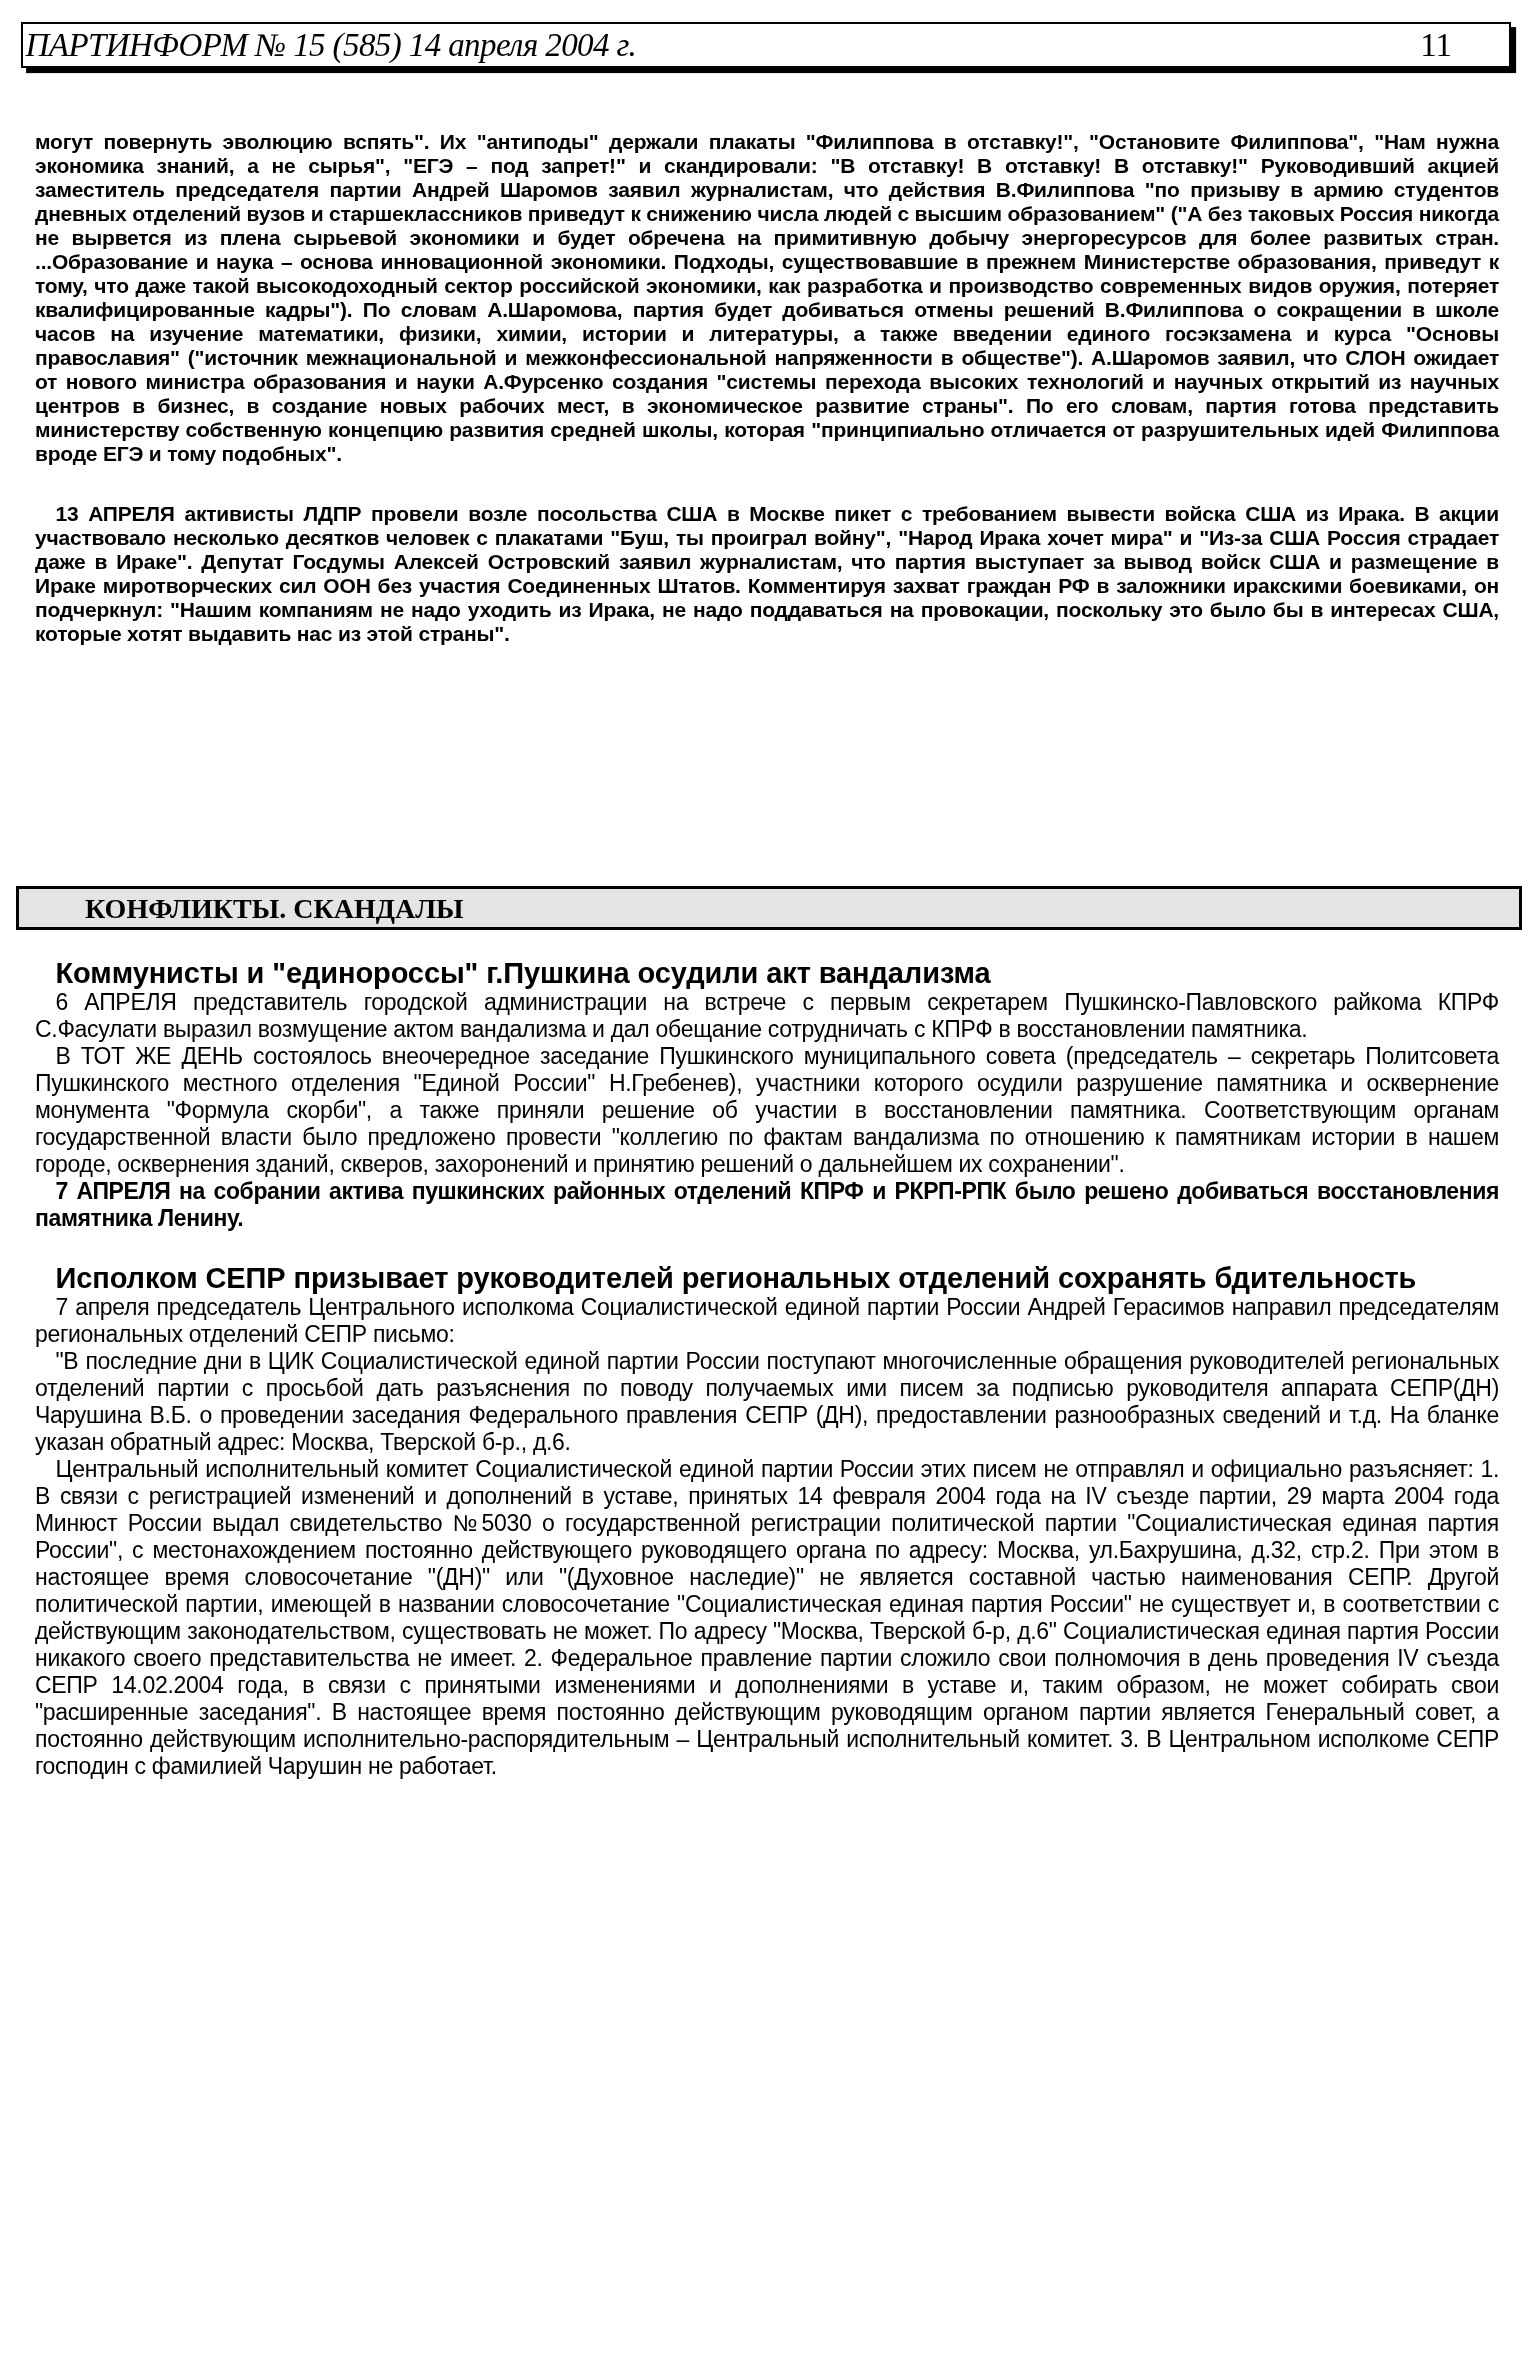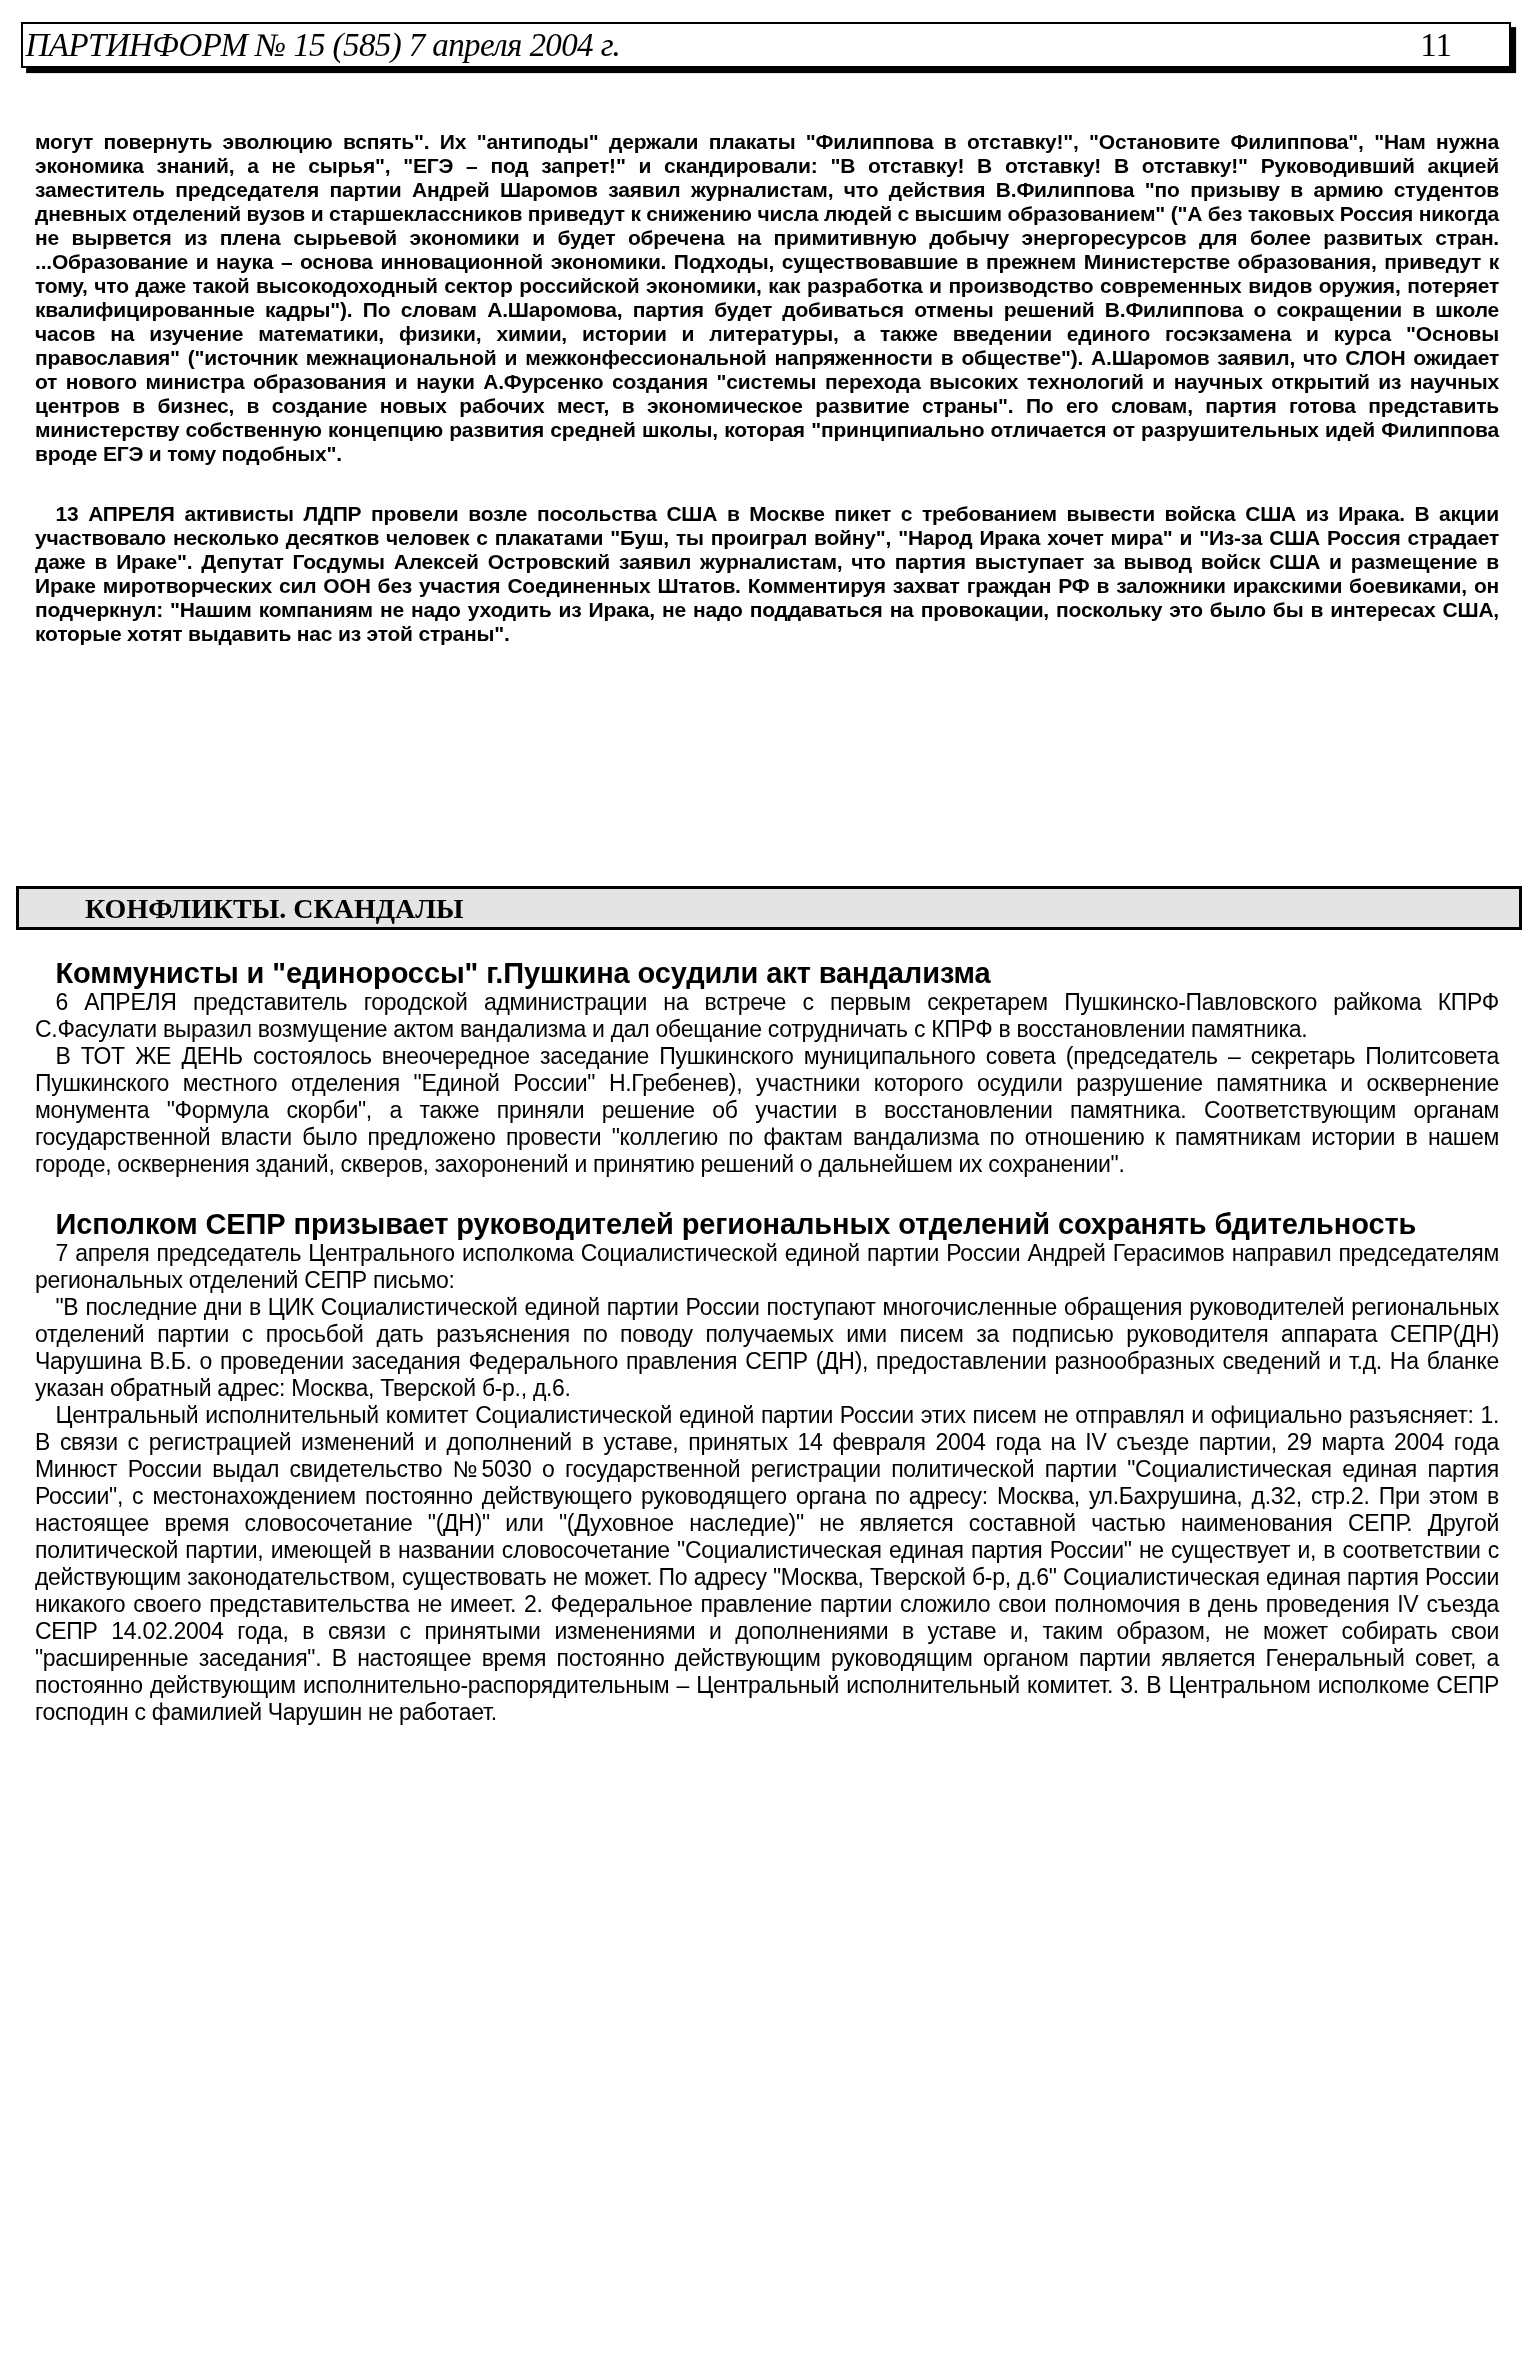--- a/index.html
+++ b/index.html
@@ -109,38 +109,39 @@
     letter-spacing: -0.3px;
   }
   .article p .lead-bold { font-weight: bold; }
   .article p.bold { font-weight: bold; letter-spacing: -0.4px; }
   .article + .article { margin-top: 31px; }
 </style>
 </head>
 <body>
 
 <div class="page-header">
-  <span class="title">ПАРТИНФОРМ № 15 (585) 7 апреля 2004 г.</span>
+  <span class="title">ПАРТИНФОРМ № 15 (585) 14 апреля 2004 г.</span>
   <span class="page-num">11</span>
 </div>
 
 <div class="column top-block">
   <p>могут повернуть эволюцию вспять". Их "антиподы" держали плакаты "Филиппова в отставку!", "Остановите Филиппова", "Нам нужна экономика знаний, а не сырья", "ЕГЭ – под запрет!" и скандировали: "В отставку! В отставку! В отставку!" Руководивший акцией заместитель председателя партии Андрей Шаромов заявил журналистам, что действия В.Филиппова "по призыву в армию студентов дневных отделений вузов и старшеклассников приведут к снижению числа людей с высшим образованием" ("А без таковых Россия никогда не вырвется из плена сырьевой экономики и будет обречена на примитивную добычу энергоресурсов для более развитых стран. ...Образование и наука – основа инновационной экономики. Подходы, существовавшие в прежнем Министерстве образования, приведут к тому, что даже такой высокодоходный сектор российской экономики, как разработка и производство современных видов оружия, потеряет квалифицированные кадры"). По словам А.Шаромова, партия будет добиваться отмены решений В.Филиппова о сокращении в школе часов на изучение математики, физики, химии, истории и литературы, а также введении единого госэкзамена и курса "Основы православия" ("источник межнациональной и межконфессиональной напряженности в обществе"). А.Шаромов заявил, что СЛОН ожидает от нового министра образования и науки А.Фурсенко создания "системы перехода высоких технологий и научных открытий из научных центров в бизнес, в создание новых рабочих мест, в экономическое развитие страны". По его словам, партия готова представить министерству собственную концепцию развития средней школы, которая "принципиально отличается от разрушительных идей Филиппова вроде ЕГЭ и тому подобных".</p>
   <p class="indent">13 АПРЕЛЯ активисты ЛДПР провели возле посольства США в Москве пикет с требованием вывести войска США из Ирака. В акции участвовало несколько десятков человек с плакатами "Буш, ты проиграл войну", "Народ Ирака хочет мира" и "Из-за США Россия страдает даже в Ираке". Депутат Госдумы Алексей Островский заявил журналистам, что партия выступает за вывод войск США и размещение в Ираке миротворческих сил ООН без участия Соединенных Штатов. Комментируя захват граждан РФ в заложники иракскими боевиками, он подчеркнул: "Нашим компаниям не надо уходить из Ирака, не надо поддаваться на провокации, поскольку это было бы в интересах США, которые хотят выдавить нас из этой страны".</p>
 </div>
 
 <div class="section-header">
   <span class="label">КОНФЛИКТЫ. СКАНДАЛЫ</span>
 </div>
 
 <div class="column articles">
   <div class="article">
     <h2>Коммунисты и "единороссы" г.Пушкина осудили акт вандализма</h2>
     <p>6 АПРЕЛЯ представитель городской администрации на встрече с первым секретарем Пушкинско-Павловского райкома КПРФ С.Фасулати выразил возмущение актом вандализма и дал обещание сотрудничать с КПРФ в восстановлении памятника.</p>
     <p>В ТОТ ЖЕ ДЕНЬ состоялось внеочередное заседание Пушкинского муниципального совета (председатель – секретарь Политсовета Пушкинского местного отделения "Единой России" Н.Гребенев), участники которого осудили разрушение памятника и осквернение монумента "Формула скорби", а также приняли решение об участии в восстановлении памятника. Соответствующим органам государственной власти было предложено провести "коллегию по фактам вандализма по отношению к памятникам истории в нашем городе, осквернения зданий, скверов, захоронений и принятию решений о дальнейшем их сохранении".</p>
+    <p class="bold"><span class="lead-bold">7 АПРЕЛЯ</span><span> на собрании актива пушкинских районных отделений КПРФ и РКРП-РПК было решено добиваться восстановления памятника Ленину.</span></p>
   </div>
 
   <div class="article">
     <h2 class="full">Исполком СЕПР призывает руководителей региональных отделений сохранять бдительность</h2>
     <p>7 апреля председатель Центрального исполкома Социалистической единой партии России Андрей Герасимов направил председателям региональных отделений СЕПР письмо:</p>
     <p>"В последние дни в ЦИК Социалистической единой партии России поступают многочисленные обращения руководителей региональных отделений партии с просьбой дать разъяснения по поводу получаемых ими писем за подписью руководителя аппарата СЕПР(ДН) Чарушина В.Б. о проведении заседания Федерального правления СЕПР (ДН), предоставлении разнообразных сведений и т.д. На бланке указан обратный адрес: Москва, Тверской б-р., д.6.</p>
     <p>Центральный исполнительный комитет Социалистической единой партии России этих писем не отправлял и официально разъясняет: 1. В связи с регистрацией изменений и дополнений в уставе, принятых 14 февраля 2004 года на IV съезде партии, 29 марта 2004 года Минюст России выдал свидетельство №5030 о государственной регистрации политической партии "Социалистическая единая партия России", с местонахождением постоянно действующего руководящего органа по адресу: Москва, ул.Бахрушина, д.32, стр.2. При этом в настоящее время словосочетание "(ДН)" или "(Духовное наследие)" не является составной частью наименования СЕПР. Другой политической партии, имеющей в названии словосочетание "Социалистическая единая партия России" не существует и, в соответствии с действующим законодательством, существовать не может. По адресу "Москва, Тверской б-р, д.6" Социалистическая единая партия России никакого своего представительства не имеет. 2. Федеральное правление партии сложило свои полномочия в день проведения IV съезда СЕПР 14.02.2004 года, в связи с принятыми изменениями и дополнениями в уставе и, таким образом, не может собирать свои "расширенные заседания". В настоящее время постоянно действующим руководящим органом партии является Генеральный совет, а постоянно действующим исполнительно-распорядительным – Центральный исполнительный комитет. 3. В Центральном исполкоме СЕПР господин с фамилией Чарушин не работает.</p>
   </div>
 </div>
 

